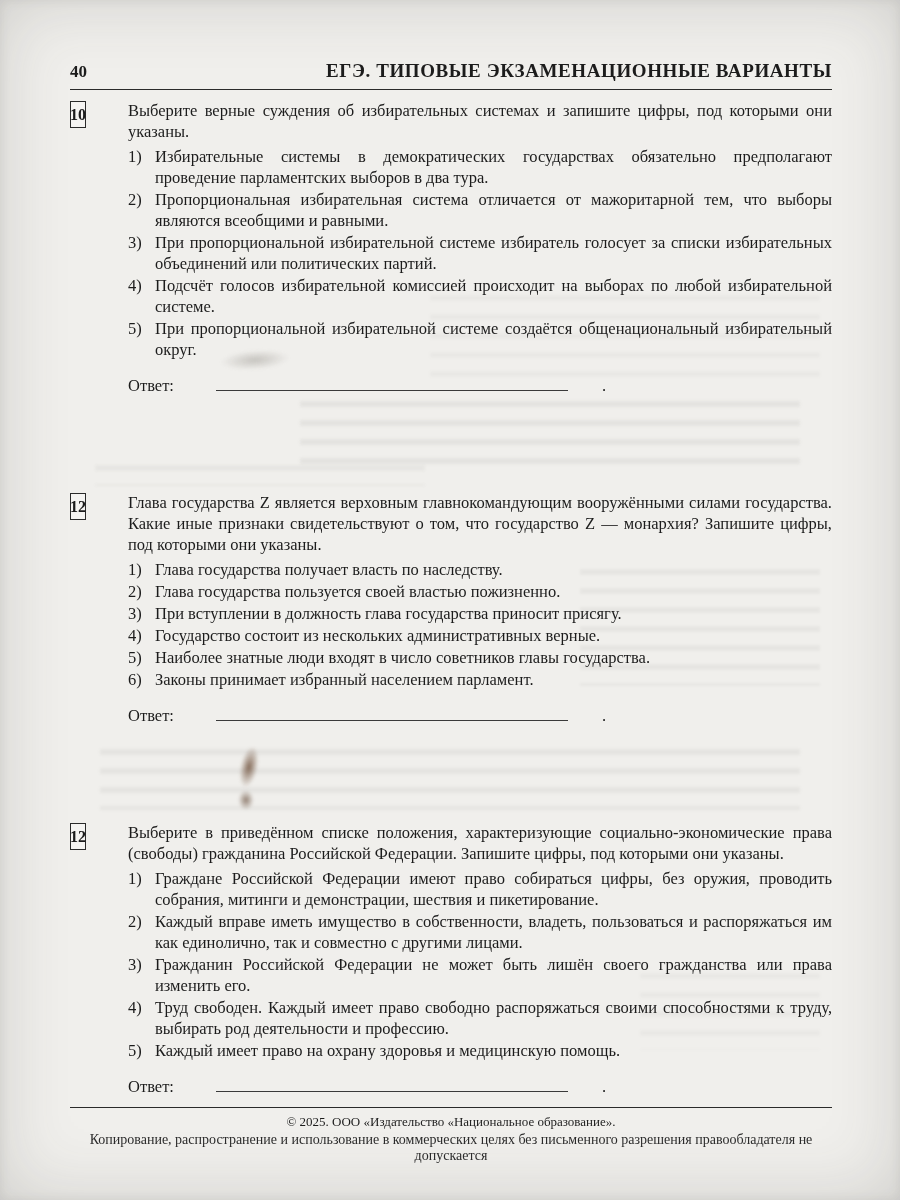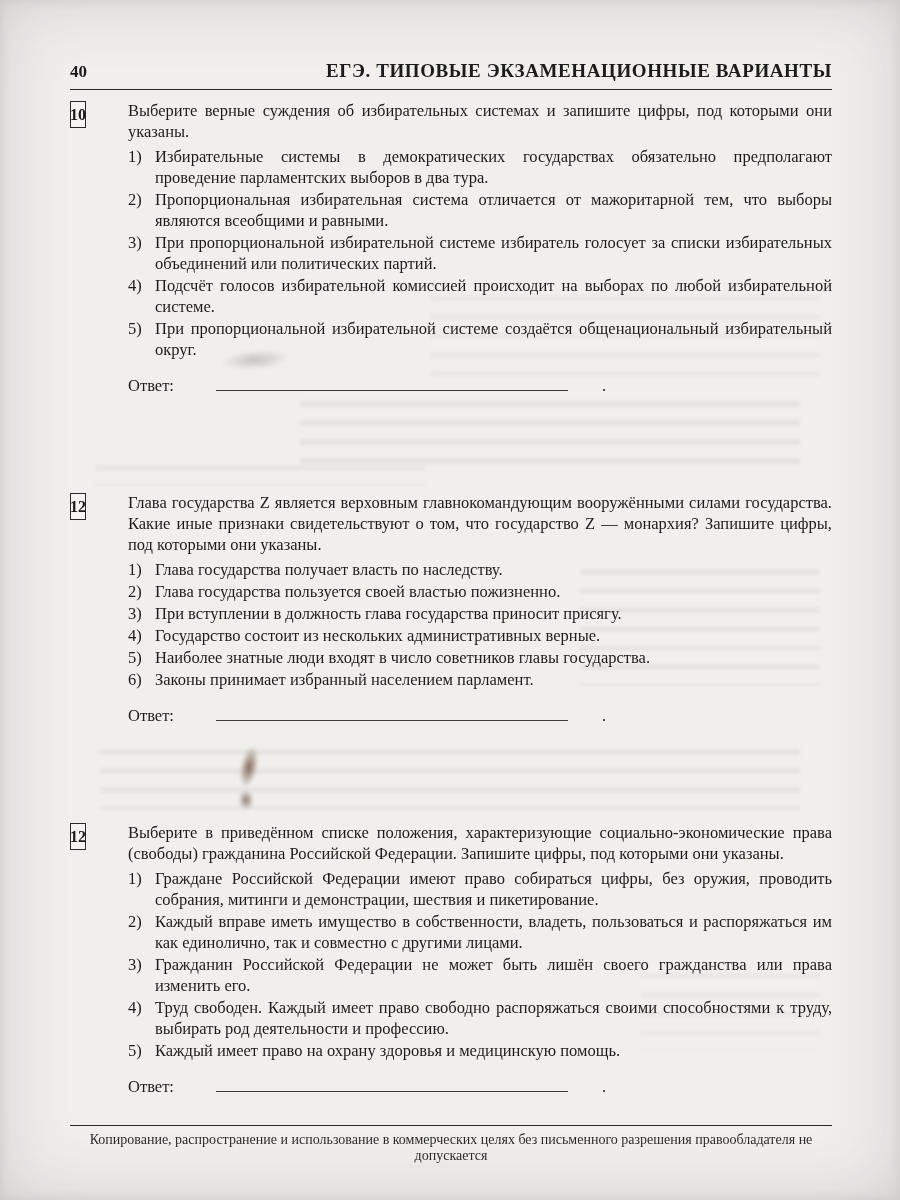--- a/index.html
+++ b/index.html
@@ -247,14 +247,15 @@
     </div>
     <div class="answer">
       <span class="answer-label">Ответ:</span>
       <span class="answer-line"></span>
       <span class="answer-dot">.</span>
     </div>
   </div>
 </section>
 
 <footer class="footer">
+  <p class="footer-line1">© 2025. ООО «Издательство «Национальное образование».</p>
   <p class="footer-line2">Копирование, распространение и использование в коммерческих целях без письменного разрешения правообладателя не допускается</p>
 </footer>
 
 </body></html>

